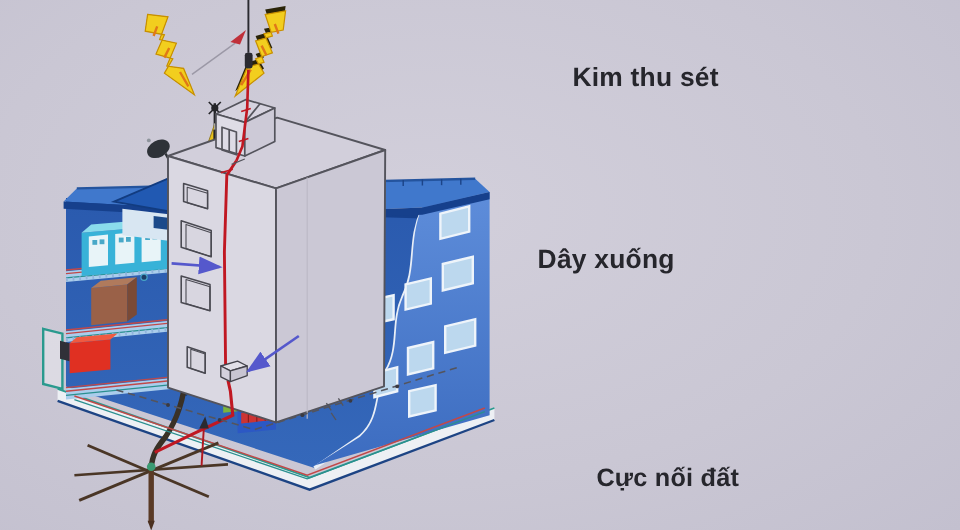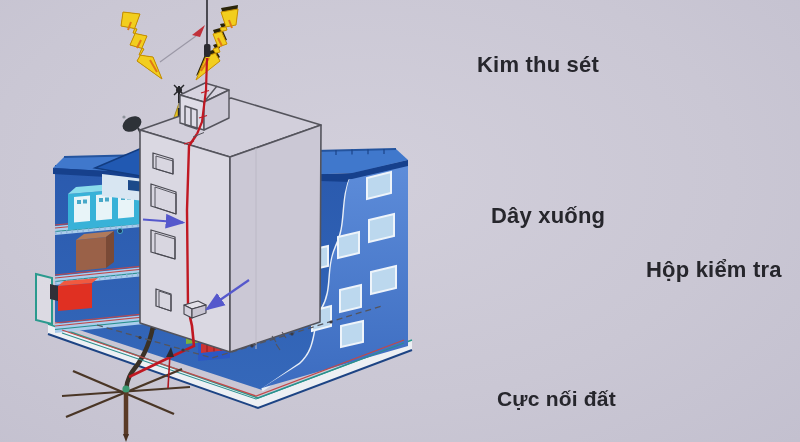--- a/index.html
+++ b/index.html
@@ -327,17 +327,16 @@
       <line x1="560" y1="62" x2="596" y2="36" stroke="#9b98a6" stroke-width="1.2"></line>
       <polygon points="605,25 592,35 600,37" fill="#c0303a"></polygon>
       <line x1="543" y1="219.5" x2="583" y2="222.5" stroke="#5558cc" stroke-width="2.2" marker-end="url(#arrB)"></line>
       <line x1="649" y1="280" x2="607" y2="309" stroke="#5558cc" stroke-width="2.2" marker-end="url(#arrB)"></line>
       <line x1="568" y1="388" x2="570" y2="354" stroke="#b01820" stroke-width="1.6"></line>
       <polygon points="566,357 571,347 574,357" fill="#2a2a30"></polygon>
     </g>
   </svg>
 
   <div class="vlabel" style="left:457px;top:52px;font-size:22px;margin-left:20px;">Kim thu sét</div>
-  <div class="vlabel" style="left:448px;top:203px;font-size:22px;margin-left:43px;">Dây xuống</div>
-  <div class="vlabel" style="left:646px;top:257px;font-size:22px;">Hộp kiểm tra</div>
+  <div class="vlabel" style="left:448px;top:203px;font-size:22px;">Dây xuống</div>
   <div class="vlabel" style="left:497px;top:387px;font-size:21px;">Cực nối đất</div>
 
 </div>
 
 </body></html>

